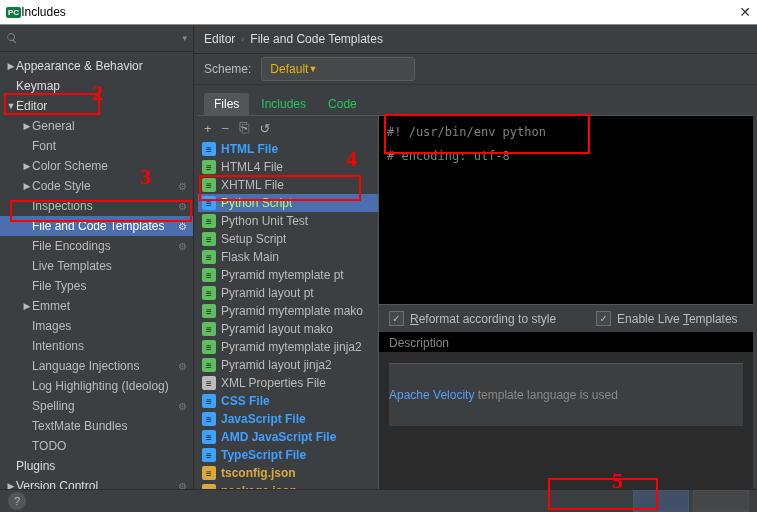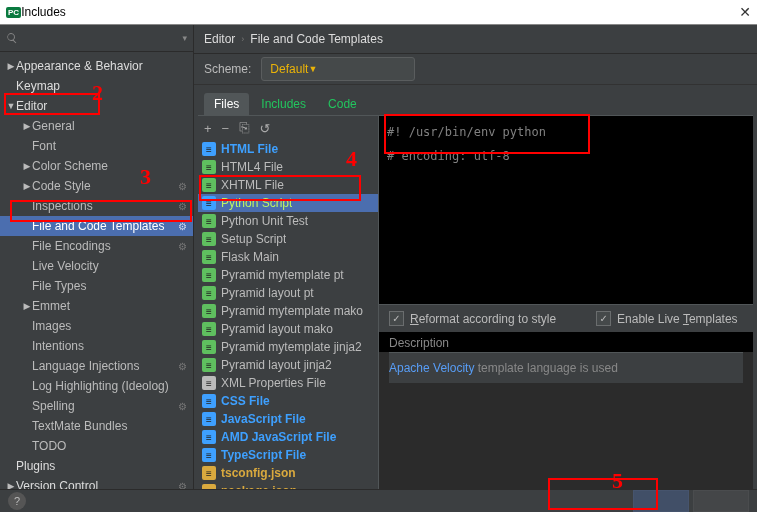--- a/index.html
+++ b/index.html
@@ -43,21 +43,21 @@
   .tpl.sel{background:#4b6eaf}
   .tpl.sel .nm{color:#fff}
   
   .edcol{flex:1;display:flex;flex-direction:column;background:#2b2b2b;border-left:1px solid #515658}
   .editor{padding:4px 8px;font-family:Consolas,monospace;font-size:12px;color:#808080;background:#000000;flex:0 0 auto;white-space:pre;line-height:24px;min-height:180px}
   .opts{padding:6px 10px;display:flex;gap:40px;color:#bbb;background:#3c3f41;border-top:1px solid #515658}
   .chk{display:flex;align-items:center;gap:6px;cursor:pointer}
   .chk .box{width:13px;height:13px;background:#45494a;border:1px solid #6a6d6e;display:flex;align-items:center;justify-content:center;color:#bbb;font-size:10px}
   .chk u{text-decoration:underline}
   .desc{padding:4px 10px 2px;color:#888;background:#000000;font-size:12px}
-  .descBox{margin:0 10px 6px;border-top:1px solid #515658;padding:8px 0;font-size:12px;color:#888;background:#3c3f41}
+  .descBox{margin:11px 10px 6px;border-top:1px solid #515658;padding:24px 0;font-size:12px;color:#888;background:#3c3f41}
   .descBox a{color:#589df6}
   
   .bottom{height:22px;background:#3c3f41;border-top:1px solid #2b2b2b;display:flex;align-items:center;padding:0 8px;justify-content:space-between}
   .help{width:18px;height:18px;border-radius:9px;background:#555;color:#bbb;display:flex;align-items:center;justify-content:center;font-size:11px;cursor:pointer}
   .btns{display:flex;gap:4px}
   .btn{height:20px;min-width:54px;background:#4b6eaf;border:1px solid #5a7dbf;display:flex;align-items:center;justify-content:center;color:#fff;font-size:11px;opacity:.35}
   
   .ann{position:absolute;pointer-events:none;color:#f00;font-family:"Comic Sans MS",cursive;font-size:22px;font-weight:bold}
   .redbox{position:absolute;border:2px solid #f00;pointer-events:none}
 </style>
@@ -121,21 +121,21 @@
           <span class="lbl">File and Code Templates</span>
           <span class="gear">⚙</span>
         </div>
         <div class="row l1">
           <span class="ar"></span>
           <span class="lbl">File Encodings</span>
           <span class="gear">⚙</span>
         </div>
         <div class="row l1">
           <span class="ar"></span>
-          <span class="lbl">Live Velocity</span>
+          <span class="lbl">Live Templates</span>
         </div>
         <div class="row l1">
           <span class="ar"></span>
           <span class="lbl">File Types</span>
         </div>
         <div class="row l1">
           <span class="ar">▶</span>
           <span class="lbl">Emmet</span>
         </div>
         <div class="row l1">

